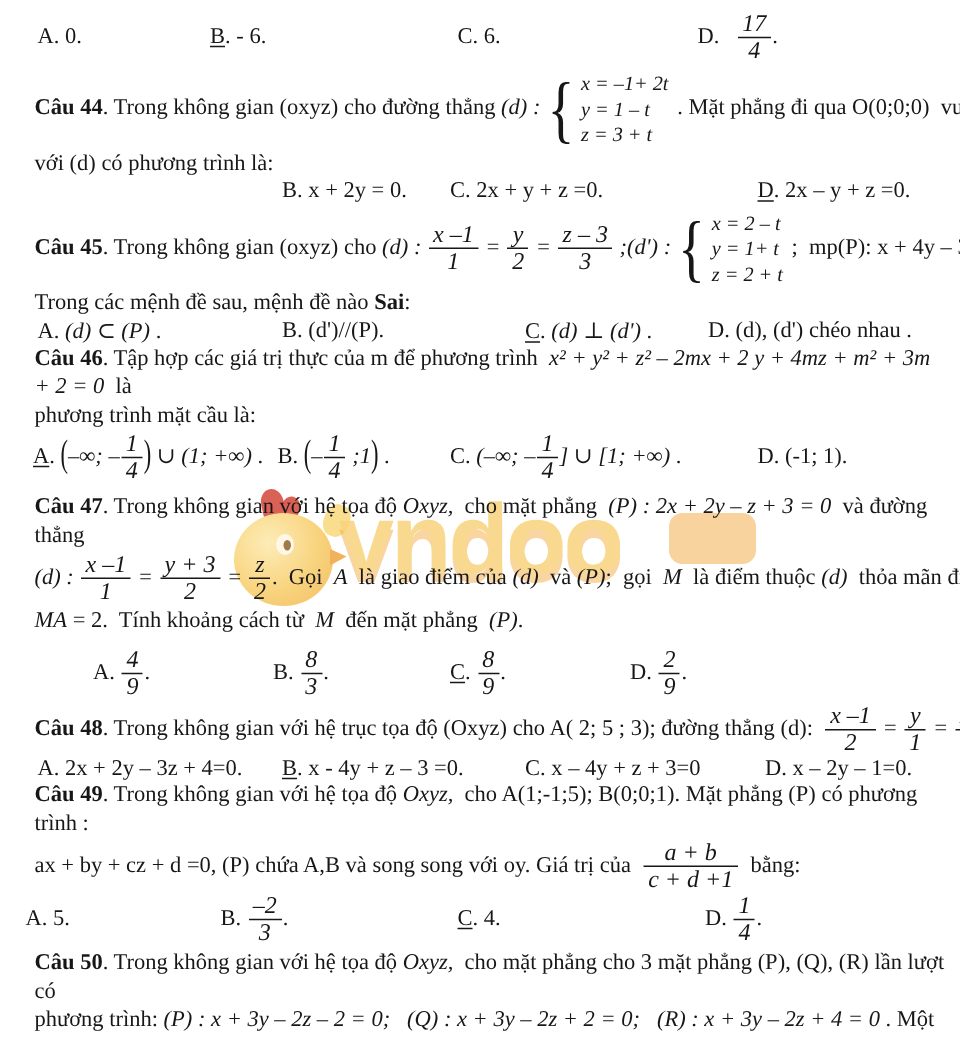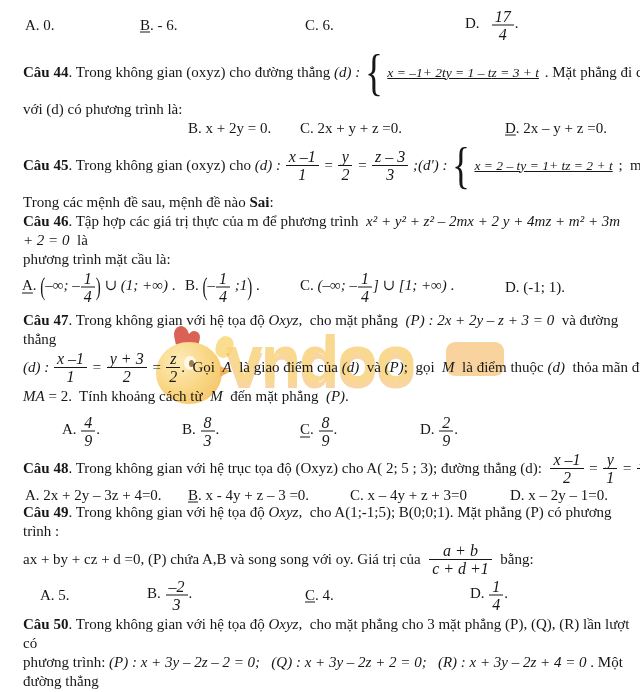--- a/index.html
+++ b/index.html
@@ -31,21 +31,21 @@
   .ans-row .opt{position:absolute;top:50%;transform:translateY(-50%);white-space:pre;}
   .b{font-weight:bold;}
   .i{font-style:italic;}
   .u{text-decoration:underline;text-underline-offset:2px;}
   .frac{display:inline-block;vertical-align:middle;text-align:center;font-style:italic;
         font-size:16px;line-height:15px;margin:0 1px;}
   .frac .num{display:block;padding:0 3px 1px;border-bottom:1px solid #171717;}
   .frac .den{display:block;padding:1px 3px 0;}
   .sys{display:inline-flex;align-items:center;vertical-align:middle;margin:0 2px;}
   .sys-brace{font-size:50px;line-height:46px;transform:scaleX(.75);margin-right:1px;font-weight:400;}
-  .sys-lines{display:inline-flex;flex-direction:row;font-style:italic;font-size:13.5px;line-height:17px;text-align:left;text-decoration:underline;}
+  .sys-lines{display:inline-flex;flex-direction:column;font-style:italic;font-size:13.5px;line-height:17px;text-align:left;}
   .tall{display:inline-block;transform:scaleY(1.7);transform-origin:55% 50%;vertical-align:middle;font-style:normal;}
 </style>
 </head>
 <body>
 
 <div class="page">
 
   <div class="wm">
     <div class="wm-chick">
       <div class="chick-comb1"></div>
@@ -72,20 +72,26 @@
     <div class="line sysline"><span class="b">Câu 44</span><span>. Trong không gian (oxyz) cho đường thẳng </span><span class="i">(d) :</span><span class="sys"><span class="sys-brace">{</span><span class="sys-lines"><span class="sys-line">x = –1+ 2t</span><span class="sys-line">y = 1 – t</span><span class="sys-line">z = 3 + t</span></span></span><span> . Mặt phẳng đi qua O(0;0;0)  vuông góc</span></div>
     <div class="line"><span>với (d) có phương trình là:</span></div>
     <div class="ans-row" style="height:18px">
       <span class="opt" style="left:188px"><span>B. x + 2y = 0.</span></span>
       <span class="opt" style="left:300px"><span>C. 2x + y + z =0.</span></span>
       <span class="opt" style="left:505px"><span class="u">D</span><span>. 2x – y + z =0.</span></span>
     </div>
 
     <div class="line sysline"><span class="b">Câu 45</span><span>. Trong không gian (oxyz) cho </span><span class="i">(d) : </span><span class="frac"><span class="num">x –1</span><span class="den">1</span></span><span class="i"> = </span><span class="frac"><span class="num">y</span><span class="den">2</span></span><span class="i"> = </span><span class="frac"><span class="num">z – 3</span><span class="den">3</span></span><span class="i"> ;(d') :</span><span class="sys"><span class="sys-brace">{</span><span class="sys-lines"><span class="sys-line">x = 2 – t</span><span class="sys-line">y = 1+ t</span><span class="sys-line">z = 2 + t</span></span></span><span> ;  mp(P): x + 4y – 3z + 8 = 0.</span></div>
     <div class="line"><span>Trong các mệnh đề sau, mệnh đề nào </span><span class="b">Sai</span><span>:</span></div>
+    <div class="ans-row" style="height:18px">
+      <span class="opt" style="left:25px"><span>A. </span><span class="i">(d) ⊂ (P)</span><span> .</span></span>
+      <span class="opt" style="left:188px"><span>B. (d')//(P).</span></span>
+      <span class="opt" style="left:350px"><span class="u">C</span><span>. </span><span class="i">(d) ⊥ (d')</span><span> .</span></span>
+      <span class="opt" style="left:472px"><span>D. (d), (d') chéo nhau .</span></span>
+    </div>
 
     <div class="line" style="min-height:20px"><span class="b">Câu 46</span><span>. Tập hợp các giá trị thực của m để phương trình  </span><span class="i">x² + y² + z² – 2mx + 2 y + 4mz + m² + 3m + 2 = 0</span><span>  là</span></div>
     <div class="line"><span>phương trình mặt cầu là:</span></div>
     <div class="ans-row" style="height:36px">
       <span class="opt" style="left:22px"><span class="u">A</span><span>. </span><span class="tall">(</span><span class="i">–∞; –</span><span class="frac"><span class="num">1</span><span class="den">4</span></span><span class="tall">)</span><span class="i"> ∪ (1; +∞)</span><span> .</span></span>
       <span class="opt" style="left:185px"><span>B. </span><span class="tall">(</span><span class="i">–</span><span class="frac"><span class="num">1</span><span class="den">4</span></span><span class="i"> ;1</span><span class="tall">)</span><span> .</span></span>
       <span class="opt" style="left:300px"><span>C. </span><span class="i">(–∞; –</span><span class="frac"><span class="num">1</span><span class="den">4</span></span><span class="i">] ∪ [1; +∞)</span><span> .</span></span>
       <span class="opt" style="left:505px"><span>D. (-1; 1).</span></span>
     </div>
 
@@ -103,21 +109,21 @@
     <div class="ans-row" style="height:17px">
       <span class="opt" style="left:25px"><span>A. 2x + 2y – 3z + 4=0.</span></span>
       <span class="opt" style="left:188px"><span class="u">B</span><span>. x - 4y + z – 3 =0.</span></span>
       <span class="opt" style="left:350px"><span>C. x – 4y + z + 3=0</span></span>
       <span class="opt" style="left:510px"><span>D. x – 2y – 1=0.</span></span>
     </div>
 
     <div class="line"><span class="b">Câu 49</span><span>. Trong không gian với hệ tọa độ </span><span class="i">Oxyz,</span><span>  cho A(1;-1;5); B(0;0;1). Mặt phẳng (P) có phương trình :</span></div>
     <div class="line fracline"><span>ax + by + cz + d =0, (P) chứa A,B và song song với oy. Giá trị của  </span><span class="frac"><span class="num">a + b</span><span class="den">c + d +1</span></span><span>  bằng:</span></div>
     <div class="ans-row" style="height:36px">
-      <span class="opt" style="left:40px"><span>A. 5.</span></span>
+      <span class="opt" style="left:17px"><span>A. 5.</span></span>
       <span class="opt" style="left:147px"><span>B. </span><span class="frac"><span class="num">–2</span><span class="den">3</span></span><span>.</span></span>
       <span class="opt" style="left:305px"><span class="u">C</span><span>. 4.</span></span>
       <span class="opt" style="left:470px"><span>D. </span><span class="frac"><span class="num">1</span><span class="den">4</span></span><span>.</span></span>
     </div>
 
     <div class="line" style="margin-top:2px"><span class="b">Câu 50</span><span>. Trong không gian với hệ tọa độ </span><span class="i">Oxyz,</span><span>  cho mặt phẳng cho 3 mặt phẳng (P), (Q), (R) lần lượt có</span></div>
     <div class="line" style="min-height:20px"><span>phương trình: </span><span class="i">(P) : x + 3y – 2z – 2 = 0;   (Q) : x + 3y – 2z + 2 = 0;   (R) : x + 3y – 2z + 4 = 0</span><span> . Một đường thẳng</span></div>
 
   </div>
 </div>

